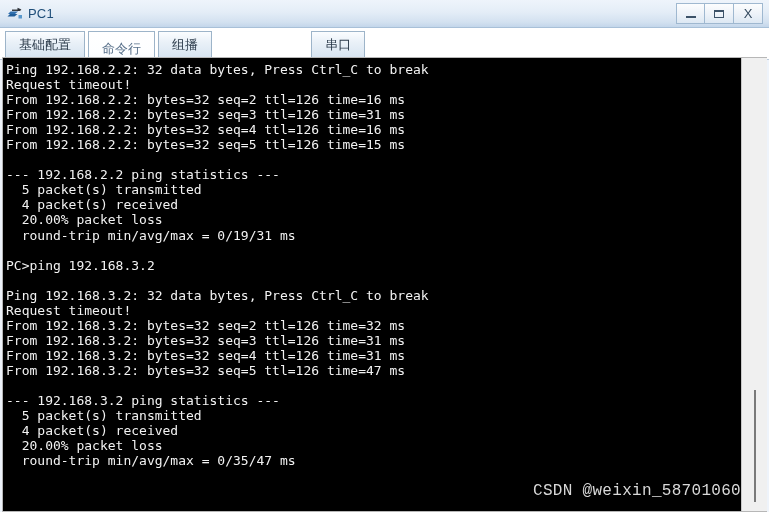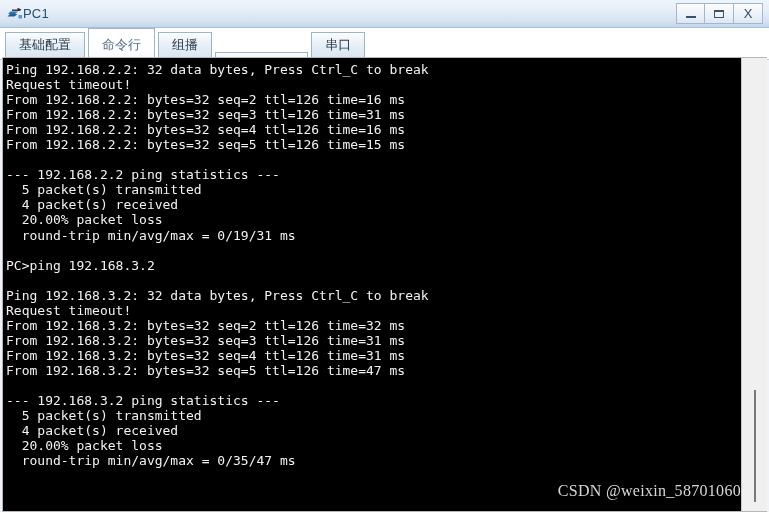--- a/index.html
+++ b/index.html
@@ -32,20 +32,21 @@
     background: linear-gradient(to bottom, #eef4fb 0%, #e4edf7 45%, #d3e1f0 82%, #c3d6ea 100%);
     border-bottom: 1px solid #a8c0d8;
     box-sizing: border-box;
   }
   #titlebar-left {
     position: absolute;
     left: 6px; top: 0;
     height: 27px;
     display: flex;
     align-items: center;
+    gap: 5px;
   }
   .app-icon {
     width: 17px; height: 17px;
     display: block;
     flex: 0 0 auto;
   }
   #window-title {
     font-size: 13px;
     color: #1f4e79;
     font-family: "Liberation Sans", sans-serif;
@@ -93,21 +94,21 @@
     width: 769px;
     height: 32px;
     background: #ffffff;
     border-bottom: 1px solid #b9c9da;
     box-sizing: border-box;
   }
   #tabs {
     position: absolute;
     left: 5px; top: 3px;
     display: flex;
-    align-items: center;
+    align-items: flex-start;
     height: 27px;
   }
   .tab {
     height: 26px;
     box-sizing: border-box;
     border: 1px solid #9db4c9;
     border-bottom: none;
     background: linear-gradient(to bottom, #fbfdff 0%, #eaf1f8 40%, #d8e5f1 100%);
     color: #2b3a4a;
     font-size: 13px;
@@ -180,21 +181,21 @@
     width: 2px;
     height: 112px;
     background: #7a7a7a;
   }
 
   
   #watermark {
     position: absolute;
     right: 28px;
     bottom: 12px;
-    font-family: Liberation Serif, serif;
+    font-family: Liberation Mono, monospace;
     font-size: 16px;
     color: #d8d8d8;
     white-space: nowrap;
     pointer-events: none;
     letter-spacing: 0.3px;
   }
 </style>
 </head>
 <body>
 

